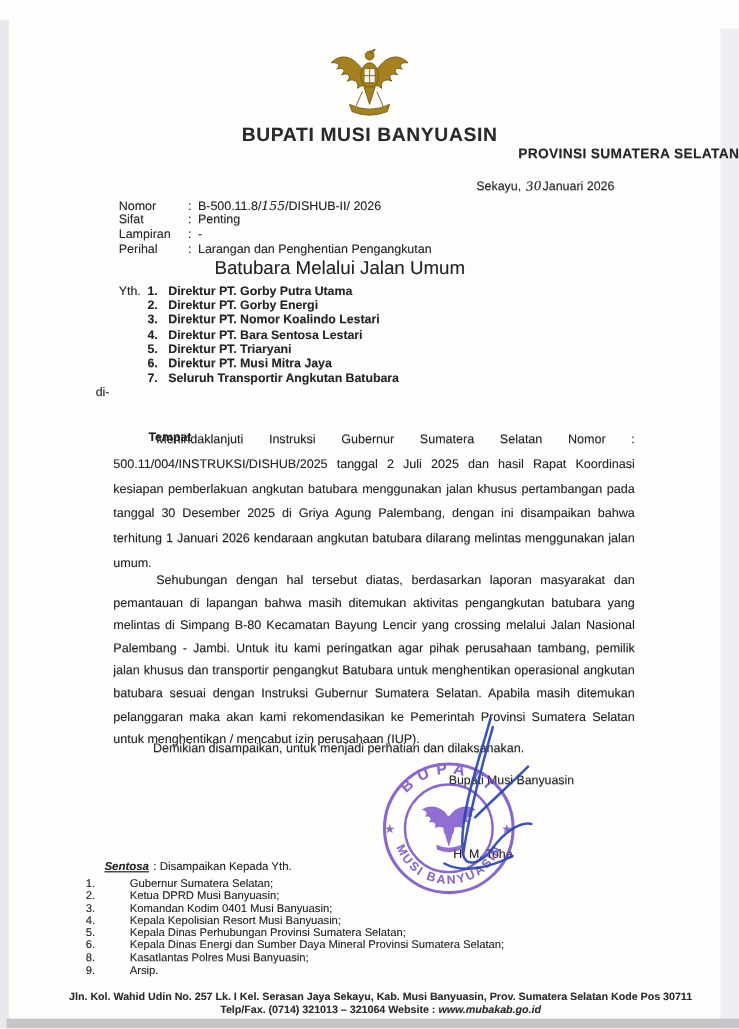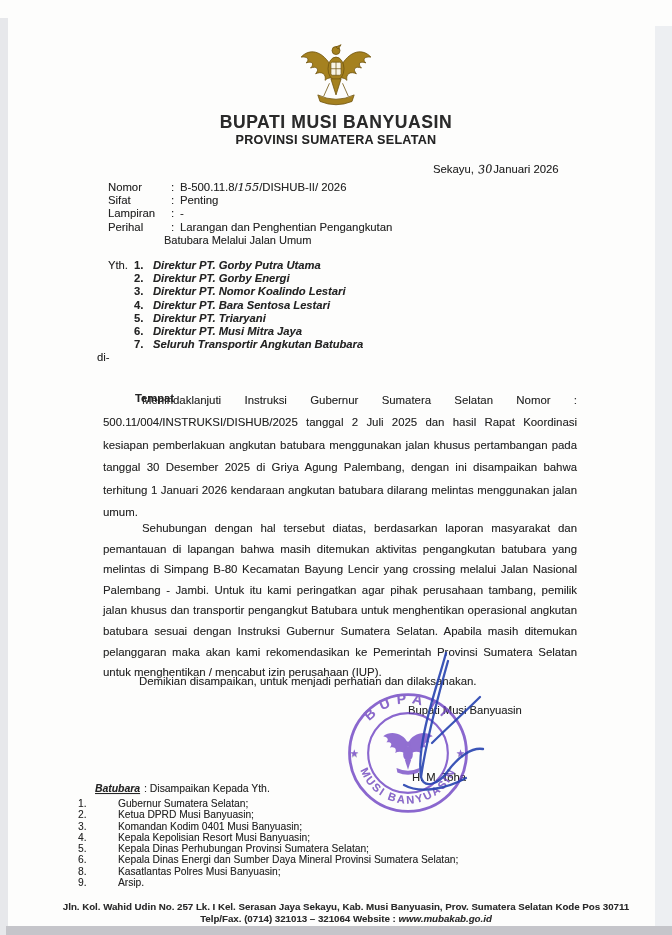--- a/index.html
+++ b/index.html
@@ -11,38 +11,38 @@
   }
   
   .band-left{position:absolute;left:0;top:18px;bottom:0;width:8px;background:#e7e8eb;}
   .band-right{position:absolute;right:0;top:26px;bottom:0;width:17px;background:#edeff2;}
   .band-bottom{position:absolute;left:6px;right:0;bottom:0;height:9px;background:#c5c5ca;}
 
   .emblem{position:absolute;top:37px;left:50%;transform:translateX(-50%);}
 
   .title1{position:absolute;top:112px;left:0;right:0;text-align:center;
           font-size:17.5px;font-weight:bold;letter-spacing:.6px;color:#2a2a2a;}
-  .title2{position:absolute;top:133px;left:0;right:0;text-align:center;
+  .title2{position:absolute;top:133px;left:0;right:0;text-align:right;
           font-size:12.5px;font-weight:bold;letter-spacing:.3px;}
 
   .dateline{position:absolute;top:163px;left:433px;font-size:11.3px;}
   .hand{font-family:"DejaVu Serif",serif;font-style:italic;display:inline-block;}
   .hand-day{transform:rotate(-4deg);margin:0 1px 0 4px;}
 
   .meta-row{position:absolute;left:108px;font-size:11.3px;white-space:nowrap;}
   .m-label{display:inline-block;width:63px;}
   .m-colon{display:inline-block;width:9px;}
-  .meta-line2{position:absolute;left:164px;font-size:11px;}
+  .meta-line2{position:absolute;left:195px;font-size:17px;}
 
   .recipients{position:absolute;left:108px;top:259px;font-size:11.2px;line-height:13.2px;white-space:nowrap;}
   .rcp-row{position:relative;padding-left:26px;}
   .rcp-yth{position:absolute;left:0;top:0;font-weight:normal;}
   .rcp-num{display:inline-block;width:19px;font-weight:bold;}
-  .rcp-text{font-weight:bold;font-style:italic;}
-  .di{position:absolute;left:97px;top:351px;font-size:11.2px;}
+  .rcp-text{font-weight:bold;}
+  .di{position:absolute;left:87px;top:351px;font-size:11.2px;}
   .tempat{position:absolute;left:135px;top:364px;font-size:11.2px;font-weight:bold;margin-top:28px;}
 
   .para{position:absolute;left:103px;width:474px;text-align:justify;font-size:11.4px;}
   .p1{top:389px;line-height:22.4px;text-indent:39px;}
   .p2{top:518px;line-height:20.6px;text-indent:39px;}
   .closing{position:absolute;left:103px;top:675px;width:474px;font-size:11.4px;text-indent:36px;}
 
   .sig-block{position:absolute;left:320px;top:645px;width:280px;height:210px;}
   .sig-title{position:absolute;left:88px;top:59px;font-size:11.2px;}
   .sig-name{position:absolute;left:92px;top:126px;font-size:11.2px;}
@@ -154,21 +154,21 @@
     <g stroke="#2743b0" stroke-width="2.3" fill="none" stroke-linecap="round">
       <path d="M126 8 C117 42 96 98 101 132 C105 104 117 55 128 16"></path>
       <path d="M160 52 C146 66 126 84 112 98"></path>
       <path d="M101 132 C104 144 118 140 128 126 C138 112 152 102 163 104"></path>
       <path d="M84 140 C100 149 126 144 146 133"></path>
     </g>
   </svg>
 </div>
 
 <div class="tembusan-head">
-  <span class="tembusan-label">Batubara</span><span class="tembusan-suffix">: Disampaikan Kepada Yth.</span>
+  <span class="tembusan-label">Sentosa</span><span class="tembusan-suffix">: Disampaikan Kepada Yth.</span>
 </div>
 <div class="tembusan-list">
   <div><span class="tb-num">1.</span><span>Gubernur Sumatera Selatan;</span></div>
   <div><span class="tb-num">2.</span><span>Ketua DPRD Musi Banyuasin;</span></div>
   <div><span class="tb-num">3.</span><span>Komandan Kodim 0401 Musi Banyuasin;</span></div>
   <div><span class="tb-num">4.</span><span>Kepala Kepolisian Resort Musi Banyuasin;</span></div>
   <div><span class="tb-num">5.</span><span>Kepala Dinas Perhubungan Provinsi Sumatera Selatan;</span></div>
   <div><span class="tb-num">6.</span><span>Kepala Dinas Energi dan Sumber Daya Mineral Provinsi Sumatera Selatan;</span></div>
   <div><span class="tb-num">8.</span><span>Kasatlantas Polres Musi Banyuasin;</span></div>
   <div><span class="tb-num">9.</span><span>Arsip.</span></div>

